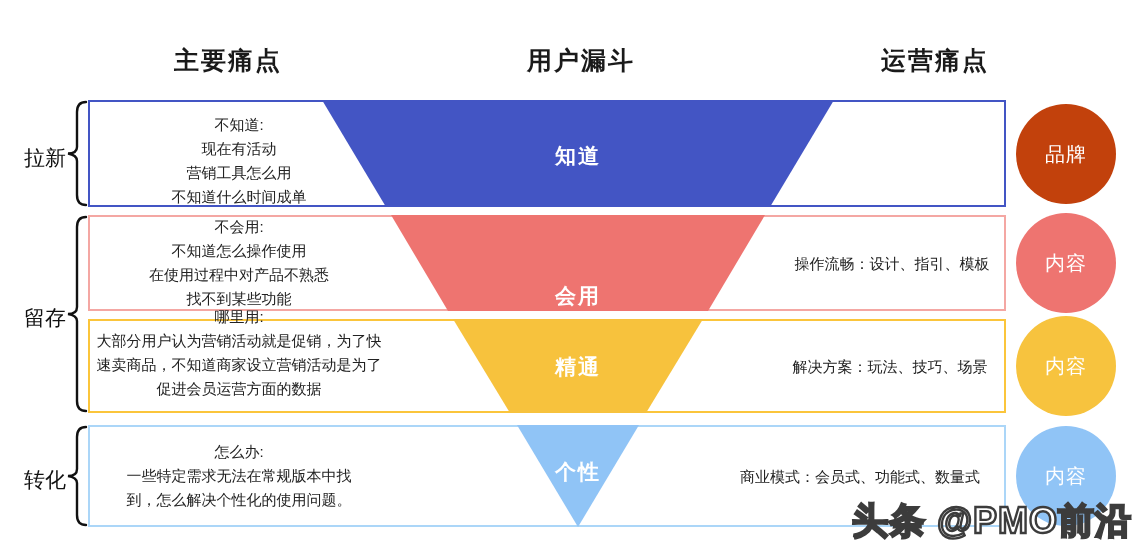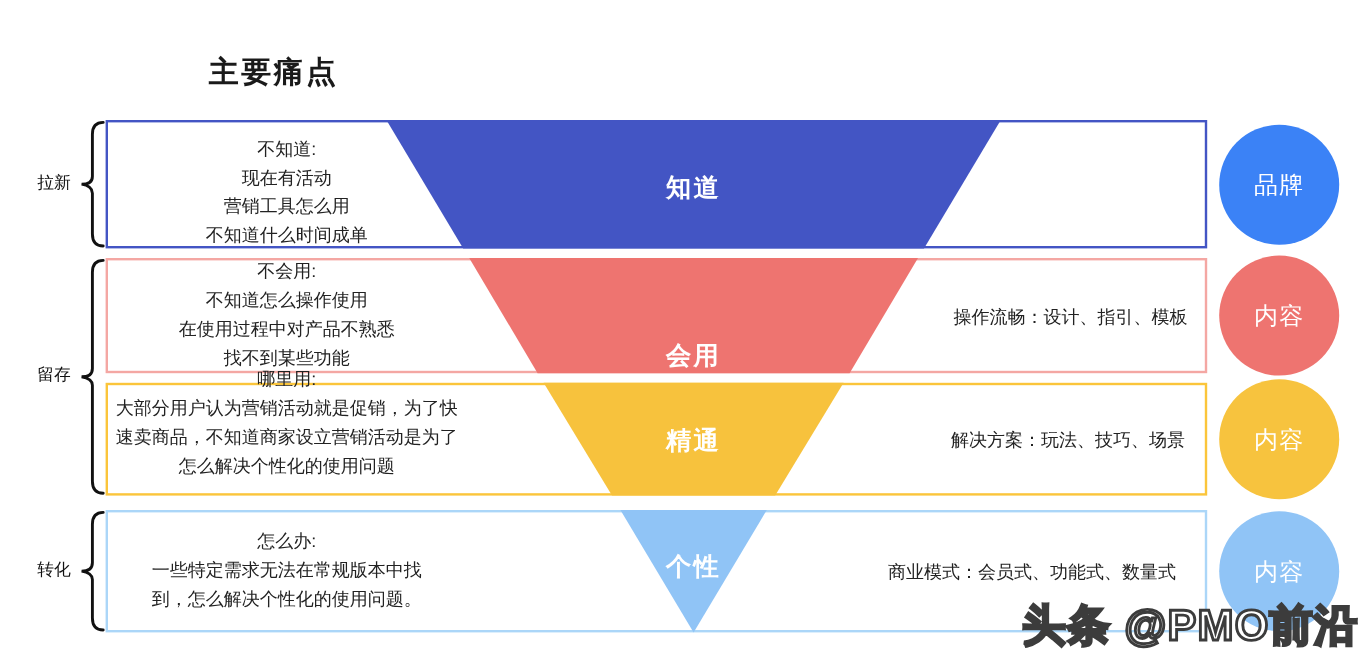--- a/index.html
+++ b/index.html
@@ -43,35 +43,37 @@
 
   .circle{position:absolute;left:1016px;width:100px;height:100px;border-radius:50%;
           display:flex;align-items:center;justify-content:center;
           font-size:20px;letter-spacing:1px;color:#ffffff;z-index:3;}
   #circ-r1{top:104px;}
   #circ-r2{top:213px;}
   #circ-r3{top:316px;}
   #circ-r4{top:426px;}
 
   .stagelabel{position:absolute;left:22px;width:46px;text-align:center;
-              font-size:14px;color:#111;z-index:3;}
+              font-size:21px;color:#111;z-index:3;}
   #stage-1{top:144px;}
   #stage-2{top:304px;}
   #stage-3{top:466px;}
 
   #watermark{position:absolute;right:2px;top:497px;z-index:5;
              font-size:36px;font-weight:700;letter-spacing:1px;
              color:#ffffff;-webkit-text-stroke:2.4px #3c3c3c;white-space:nowrap;}
 </style>
 </head>
 <body>
 
 <div id="stage">
 
   <div class="hdr" id="hdr-main">主要痛点</div>
+  <div class="hdr" id="hdr-funnel">用户漏斗</div>
+  <div class="hdr" id="hdr-ops">运营痛点</div>
 
   <div class="rowbox" id="box-r1" style="border-color: rgb(67, 85, 196);"></div>
   <div class="rowbox" id="box-r2" style="border-color: rgb(244, 167, 163);"></div>
   <div class="rowbox" id="box-r3" style="border-color: rgb(251, 197, 59);"></div>
   <div class="rowbox" id="box-r4" style="border-color: rgb(171, 214, 248);"></div>
 
   <svg id="overlay" width="1134" height="553" viewBox="0 0 1134 553">
     <polygon points="322,100 834,100 770,207 386,207" fill="#4355c4"></polygon>
     <polygon points="391,215 765,215 708,311 448,311" fill="#ee7470"></polygon>
     <polygon points="453,319 703,319 646,413 510,413" fill="#f7c23d"></polygon>
@@ -94,36 +96,36 @@
   <div class="paintext" id="pain-r2">
     <div>不会用:</div>
     <div>不知道怎么操作使用</div>
     <div>在使用过程中对产品不熟悉</div>
     <div>找不到某些功能</div>
   </div>
   <div class="paintext" id="pain-r3">
     <div>哪里用:</div>
     <div>大部分用户认为营销活动就是促销，为了快</div>
     <div>速卖商品，不知道商家设立营销活动是为了</div>
-    <div>怎么解决个性化的使用问题</div>
+    <div>促进会员运营方面的数据</div>
   </div>
   <div class="paintext" id="pain-r4">
     <div>怎么办:</div>
     <div>一些特定需求无法在常规版本中找</div>
     <div>到，怎么解决个性化的使用问题。</div>
   </div>
 
   <div class="funnel-label" id="flabel-r1">知道</div>
   <div class="funnel-label" id="flabel-r2">会用</div>
   <div class="funnel-label" id="flabel-r3">精通</div>
   <div class="funnel-label" id="flabel-r4">个性</div>
 
   <div class="opstext" id="ops-r2">操作流畅：设计、指引、模板</div>
   <div class="opstext" id="ops-r3">解决方案：玩法、技巧、场景</div>
   <div class="opstext" id="ops-r4">商业模式：会员式、功能式、数量式</div>
 
-  <div class="circle" id="circ-r1" style="background: #3b82f6;">品牌</div>
+  <div class="circle" id="circ-r1" style="background: #c2410c;">品牌</div>
   <div class="circle" id="circ-r2" style="background: rgb(238, 116, 112);">内容</div>
   <div class="circle" id="circ-r3" style="background: rgb(247, 195, 62);">内容</div>
   <div class="circle" id="circ-r4" style="background: rgb(144, 196, 246);">内容</div>
 
   <div id="watermark">头条 @PMO前沿</div>
 </div>
 
 </body></html>

